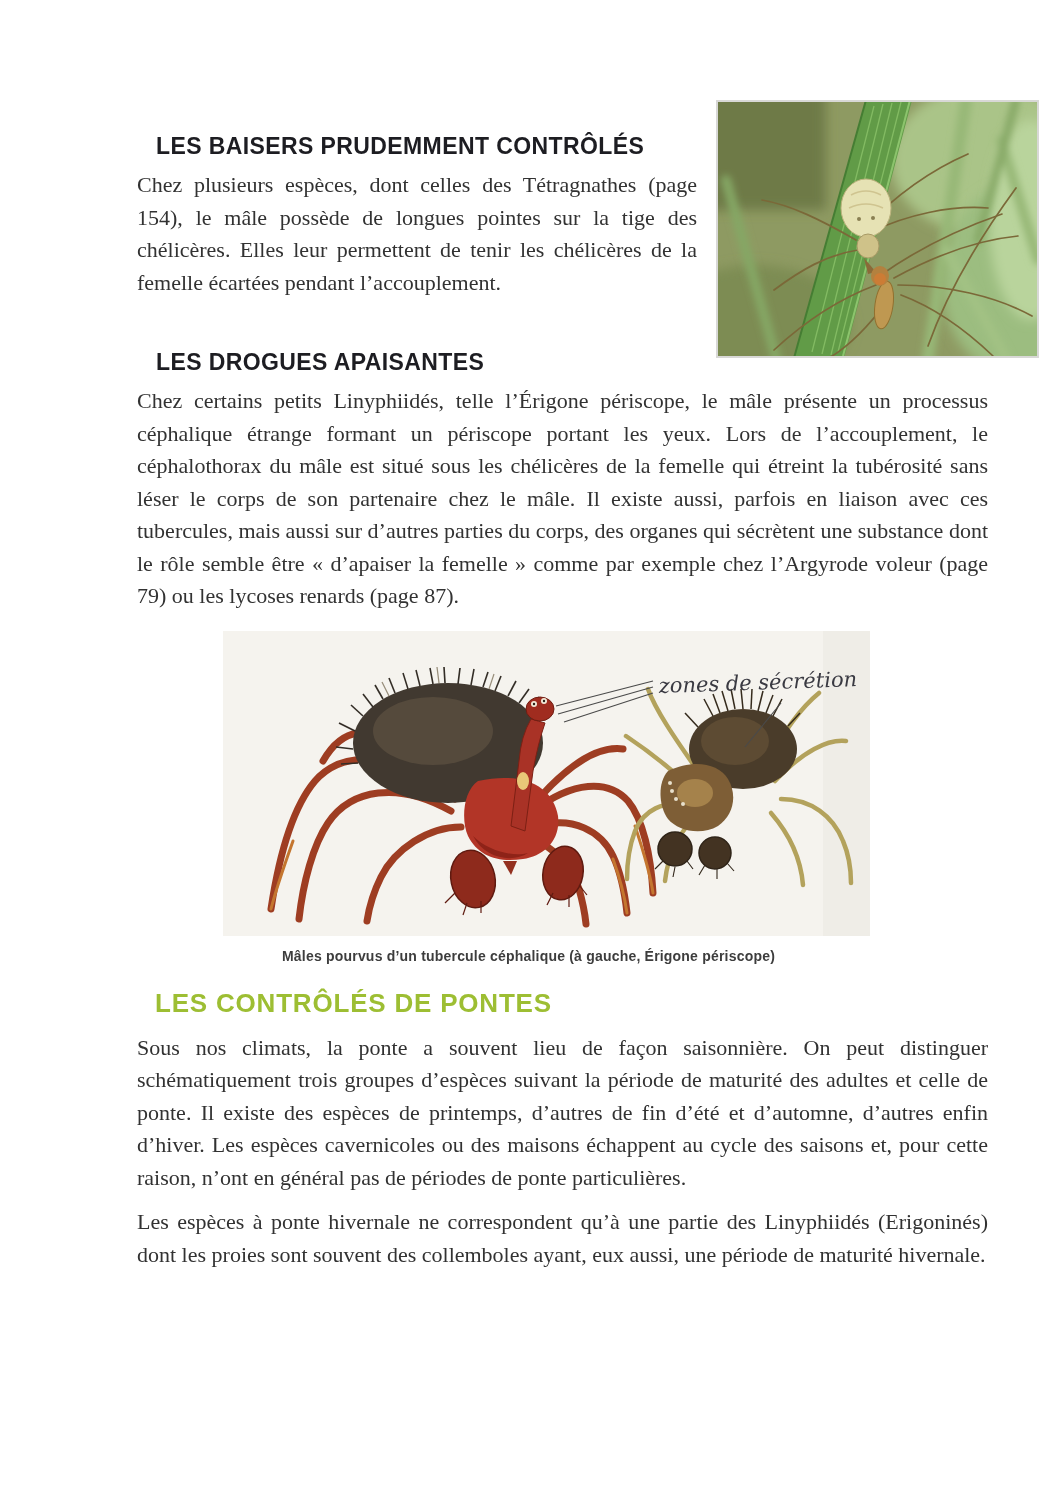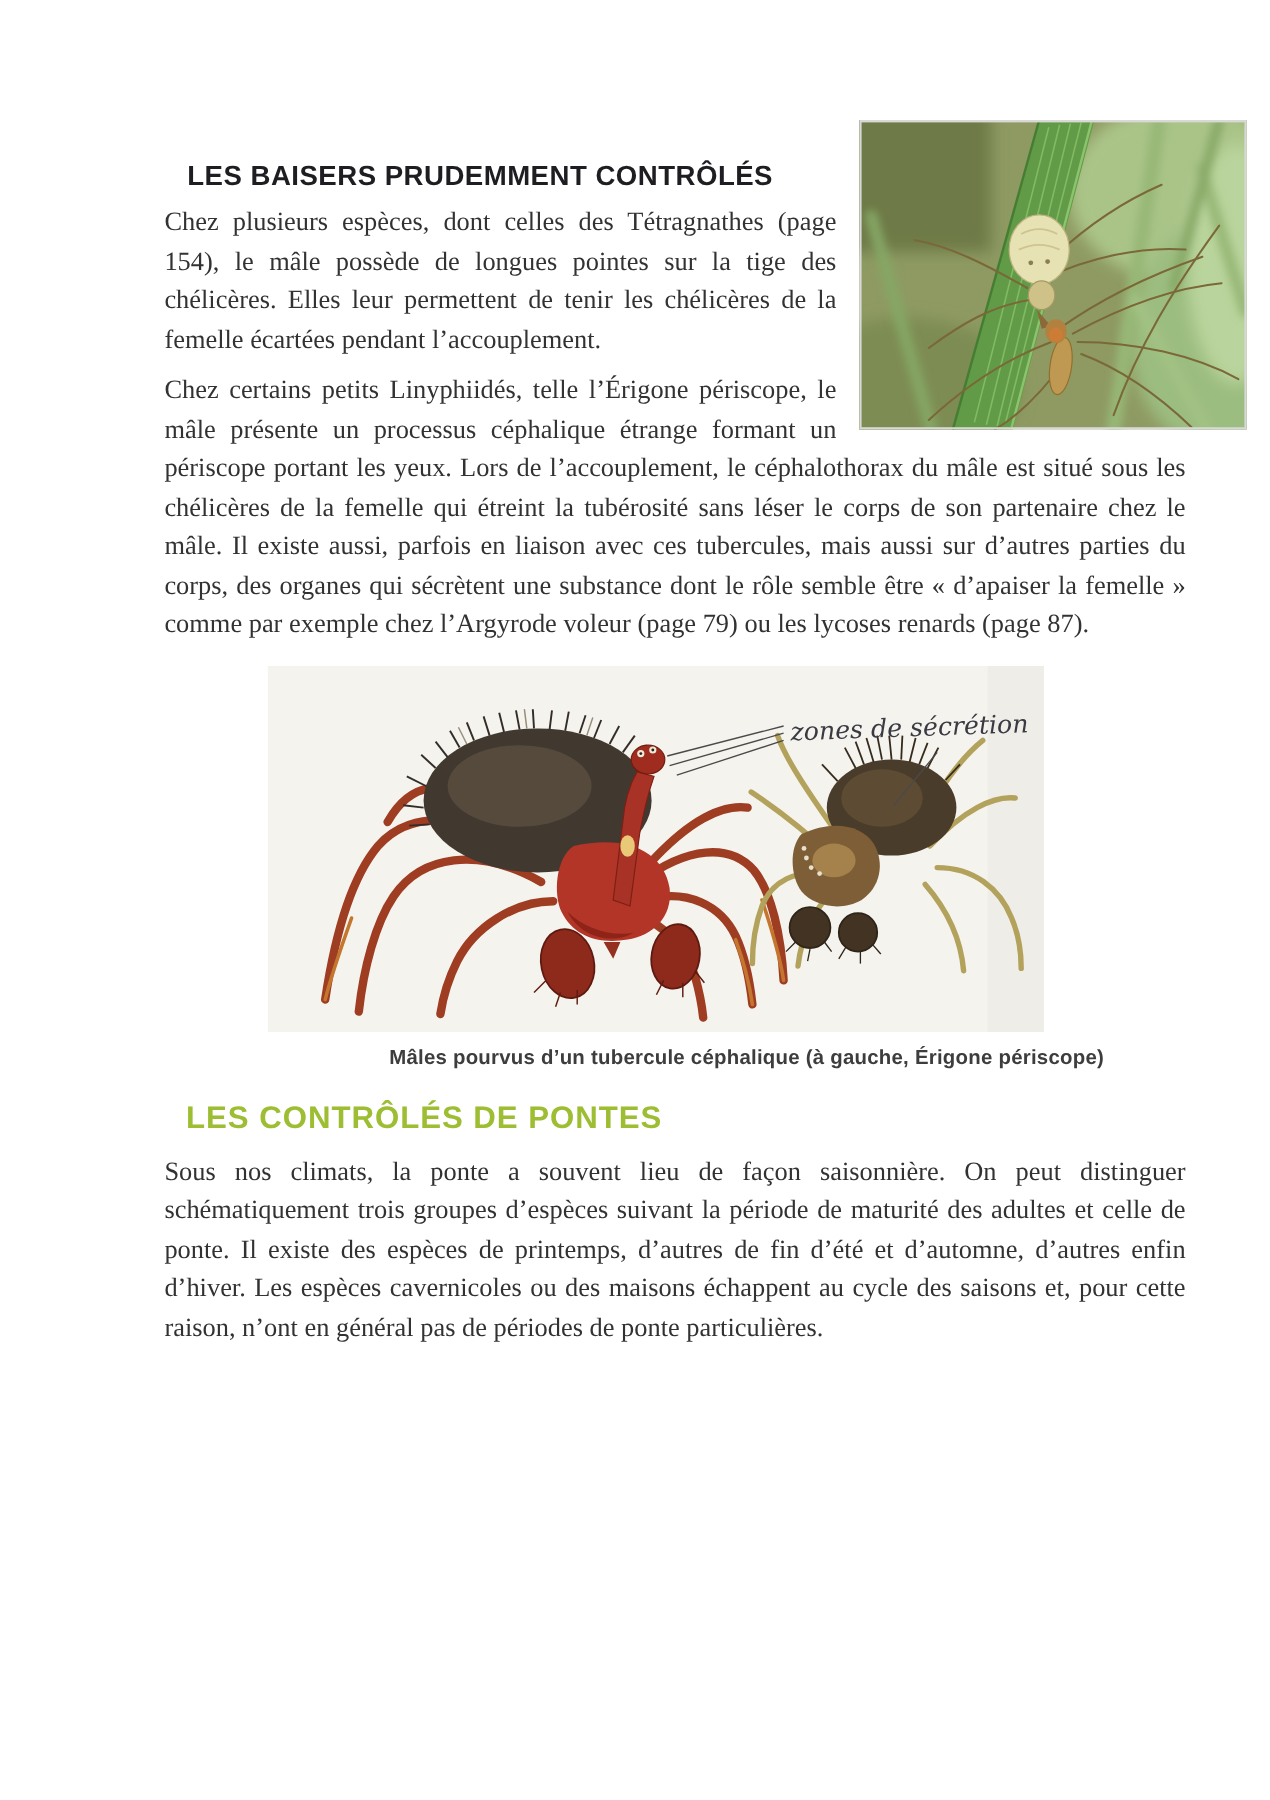--- a/index.html
+++ b/index.html
@@ -25,23 +25,23 @@
   .s1 h2.sec{padding-top:33px;}
   .photo-fig{float:right;width:323px;height:258px;margin:0 -47px 10px 19px;}
   .photo-fig svg{display:block;width:323px;height:258px;}
 
   .s2 h2.sec{margin-top:50px;}
 
   
   figure.illu{margin:18px 0 0 0;width:783px;}
   .illu-art{width:647px;height:305px;margin-left:86px;}
   .illu-art svg{display:block;width:647px;height:305px;}
-  figcaption{margin-top:12px;text-align:right;
+  figcaption{margin-top:12px;text-align:center;
              font-family:"Liberation Sans", sans-serif;font-weight:bold;
-             font-size:17px;color:#3d3d3d;letter-spacing:.2px;}
+             font-size:14px;color:#3d3d3d;letter-spacing:.2px;}
 
   .s3 p.body{margin-top:14px;}
   .s3 p.body + p.body{margin-top:12px;}
 
   .annot-text{font-family:"DejaVu Serif", serif;font-style:italic;
               font-size:21px;fill:#3a3a42;}
 </style>
 </head>
 <body>
 
@@ -105,20 +105,21 @@
           <ellipse cx="164" cy="176" rx="9" ry="10" fill="#b3813f"></ellipse>
           <ellipse cx="164" cy="179" rx="6" ry="6" fill="#cc7c35"></ellipse>
           <rect x="1" y="1" width="321" height="256" fill="none" stroke="#d8d8d6" stroke-width="2"></rect>
         </svg>
       </figure>
       <h2 class="sec">LES BAISERS PRUDEMMENT CONTRÔLÉS</h2>
       <p class="body">Chez plusieurs espèces, dont celles des Tétragnathes (page 154), le mâle possède de longues pointes sur la tige des chélicères. Elles leur permettent de tenir les chélicères de la femelle écartées pendant l’accouplement.</p>
     </section>
 
     <section class="s2">
+      <h2 class="sec">LES DROGUES APAISANTES</h2>
       <p class="body">Chez certains petits Linyphiidés, telle l’Érigone périscope, le mâle présente un processus céphalique étrange formant un périscope portant les yeux. Lors de l’accouplement, le céphalothorax du mâle est situé sous les chélicères de la femelle qui étreint la tubérosité sans léser le corps de son partenaire chez le mâle. Il existe aussi, parfois en liaison avec ces tubercules, mais aussi sur d’autres parties du corps, des organes qui sécrètent une substance dont le rôle semble être « d’apaiser la femelle » comme par exemple chez l’Argyrode voleur (page 79) ou les lycoses renards (page 87).</p>
     </section>
 
     <figure class="illu">
       <div class="illu-art">
         <svg viewBox="0 0 647 305">
           <rect width="647" height="305" fill="#f5f3ee"></rect>
           <rect x="600" width="47" height="305" fill="#efede7"></rect>
 
           <g stroke="#9e3d22" stroke-width="7" fill="none" stroke-linecap="round">
@@ -234,17 +235,18 @@
           </g>
           <text x="436" y="62" class="annot-text" transform="rotate(-2 436 62)">zones de sécrétion</text>
         </svg>
       </div>
       <figcaption>Mâles pourvus d’un tubercule céphalique (à gauche, Érigone périscope)</figcaption>
     </figure>
 
     <section class="s3">
       <h2 class="green">LES CONTRÔLÉS DE PONTES</h2>
       <p class="body">Sous nos climats, la ponte a souvent lieu de façon saisonnière. On peut distinguer schématiquement trois groupes d’espèces suivant la période de maturité des adultes et celle de ponte. Il existe des espèces de printemps, d’autres de fin d’été et d’automne, d’autres enfin d’hiver. Les espèces cavernicoles ou des maisons échappent au cycle des saisons et, pour cette raison, n’ont en général pas de périodes de ponte particulières.</p>
+      <p class="body">Les espèces à ponte hivernale ne correspondent qu’à une partie des Linyphiidés (Erigoninés) dont les proies sont souvent des collemboles ayant, eux aussi, une période de maturité hivernale.</p>
     </section>
 
   </div>
 
 </div>
 
 </body></html>

